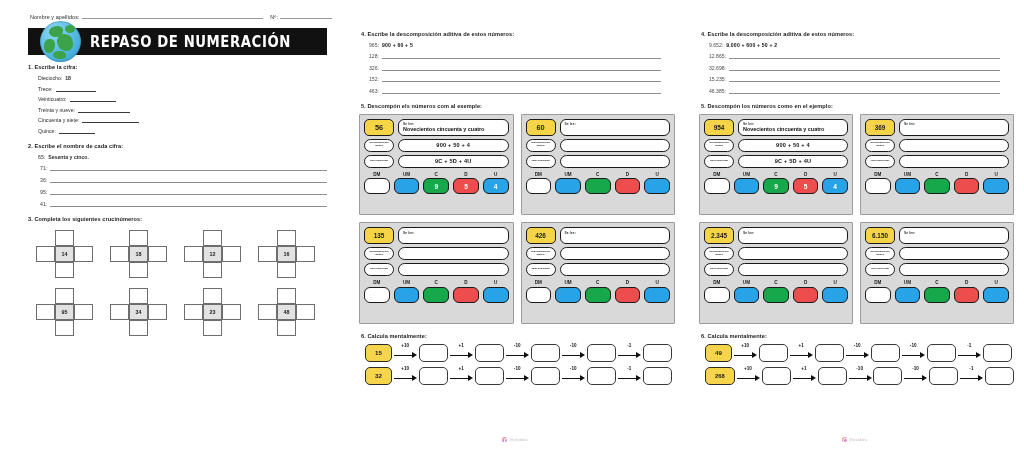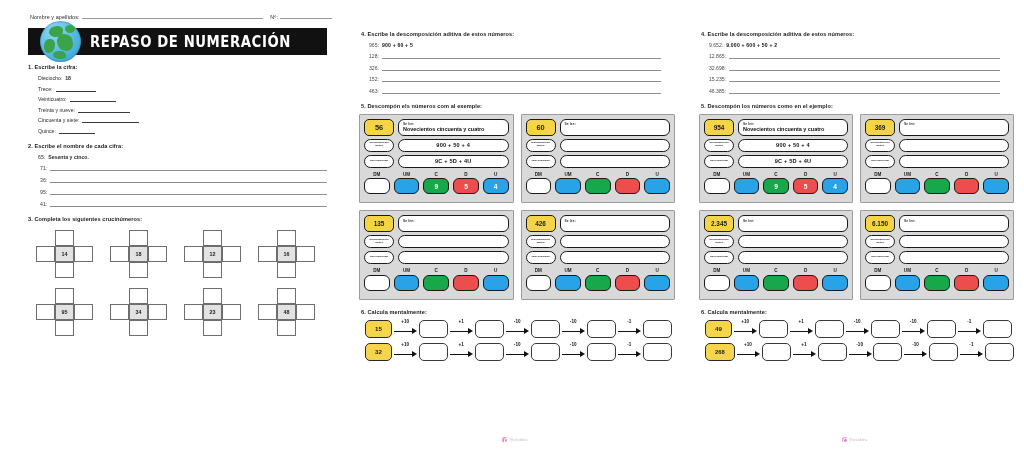--- a/index.html
+++ b/index.html
@@ -129,21 +129,21 @@
     display:block; text-align:center; line-height:15px;
     font-size: 5.4px; font-weight: bold; color: #1d1d1d;
   }
 
   
   .cards-row { display: flex; gap: 7px; margin: 4px 0 7px 2px; }
   .card {
     width: 158px;
     border: 1px solid #9c9c9c;
     background: #d9d9d9;
-    padding: 4px 4px 8px 4px;
+    padding: 4px 4px 20px 4px;
     border-radius: 1px;
   }
   .card-top { display: flex; gap: 4px; align-items: stretch; }
   .num-chip {
     width: 30px; min-height: 17px;
     background: #f5d547; border: 1.1px solid #1a1a1a;
     border-radius: 5px;
     display: flex; align-items: center; justify-content: center;
     font-size: 7.4px; font-weight: bold; color: #1c1c1c;
   }

